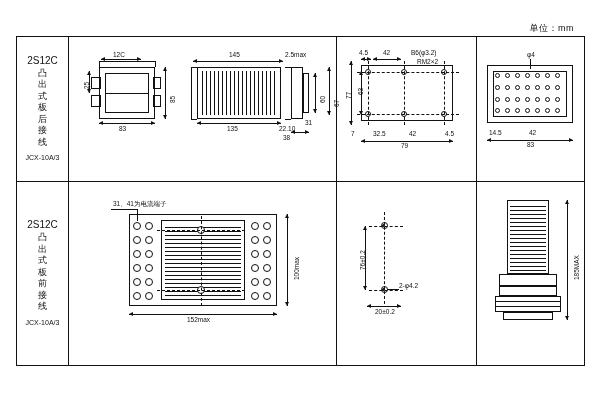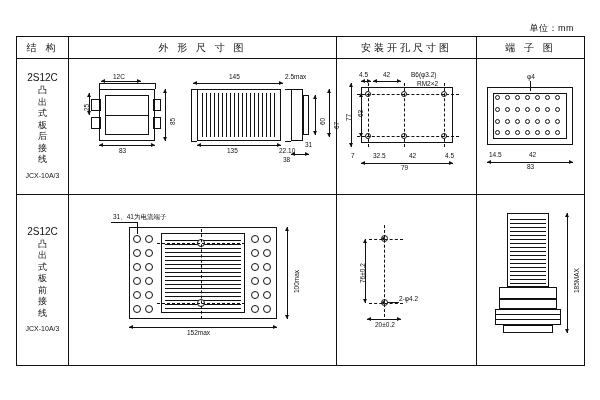--- a/index.html
+++ b/index.html
@@ -97,26 +97,20 @@
   <div class="unit">单位：mm</div>
 
   <table class="main">
     <colgroup>
       <col class="col1">
         <col class="col2">
         <col class="col3">
         <col class="col4">
     </colgroup>
     <tbody>
-        <tr>
-      <th class="hdr">结 构</th>
-      <th class="hdr">外 形 尺 寸 图</th>
-      <th class="hdr">安装开孔尺寸图</th>
-      <th class="hdr">端 子 图</th>
-    </tr>
 
     <tr>
       <td class="rowlabel">
         <div class="model">2S12C</div>
         <div class="vert">
           凸<br>出<br>式<br>板<br>后<br>接<br>线
         </div>
         <div class="code">JCX-10A/3</div>
       </td>
 

